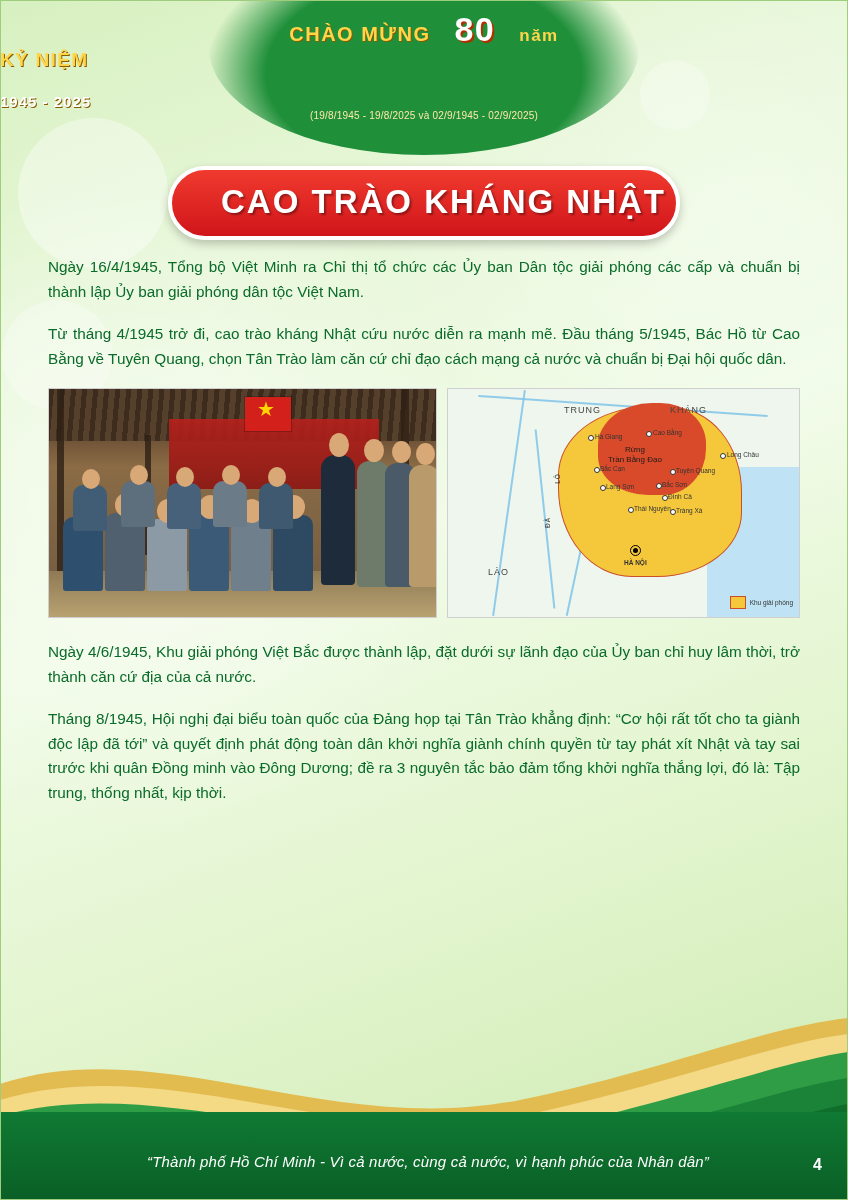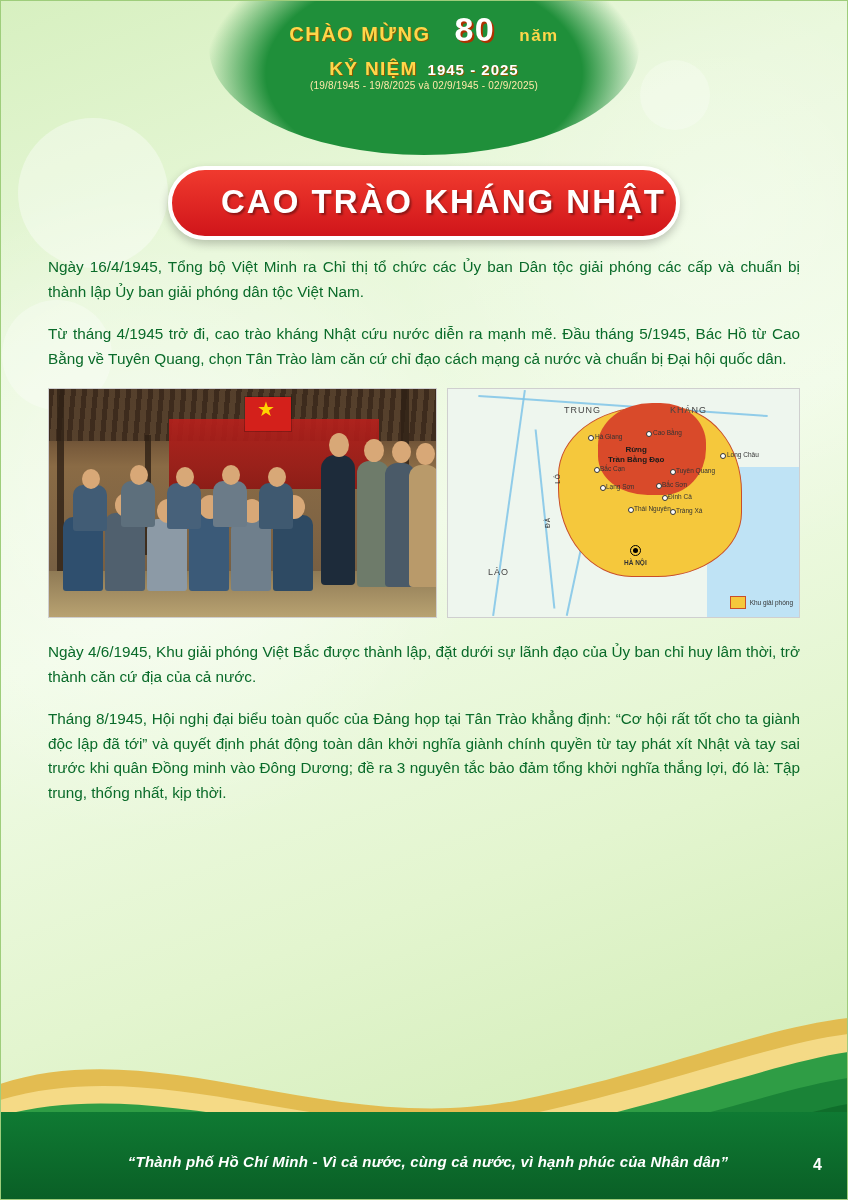--- a/index.html
+++ b/index.html
@@ -89,20 +89,21 @@
     margin-top: 3px;
     font-size: 19px;
     font-weight: bold;
     letter-spacing: 1.3px;
     display: flex;
     align-items: baseline;
     justify-content: center;
     gap: 10px;
     color: #ffd64a;
     text-shadow: 1px 1px 0 #8a5a00;
+    flex-direction: column;
   }
   .line2 .years { color: #ffffff; font-size: 15px; letter-spacing: 1px; margin-top: 12px; }
   .line3 {
     margin-top: 8px;
     font-size: 20px;
     font-weight: bold;
     color: #ffe14d;
     letter-spacing: 0.6px;
     line-height: 1.22;
     text-shadow: 1px 1px 0 #7a4a00;
@@ -259,21 +260,21 @@
     right: 6px; bottom: 8px;
     display: flex; align-items: center; gap: 4px;
     font-size: 6.5px; color: #333;
   }
   .map-legend .swatch {
     width: 14px; height: 11px; background: #f5c83c; border: 1px solid #c94e2a;
   }
   .rung-label {
     position: absolute;
     font-size: 8px;
-    font-weight: bold;
+    font-weight: normal;
     color: #1b1b1b;
     text-align: center;
     line-height: 1.15;
     white-space: nowrap;
   }
 
   
   .waves {
     position: absolute;
     left: 0; bottom: 0;
@@ -287,21 +288,21 @@
     width: 848px;
     height: 88px;
     background: linear-gradient(180deg, #0f7a33 0%, #0a5f26 100%);
   }
   .footer-text {
     position: absolute;
     left: 0; right: 0; bottom: 30px;
     text-align: center;
     color: #ffffff;
     font-size: 15px;
-    font-weight: bold;
+    font-weight: normal;
     font-style: italic;
     letter-spacing: 0.2px;
     padding-left: 8px;
   }
   .page-num {
     position: absolute;
     right: 26px; bottom: 26px;
     color: #ffffff;
     font-size: 16px;
     font-weight: bold;

